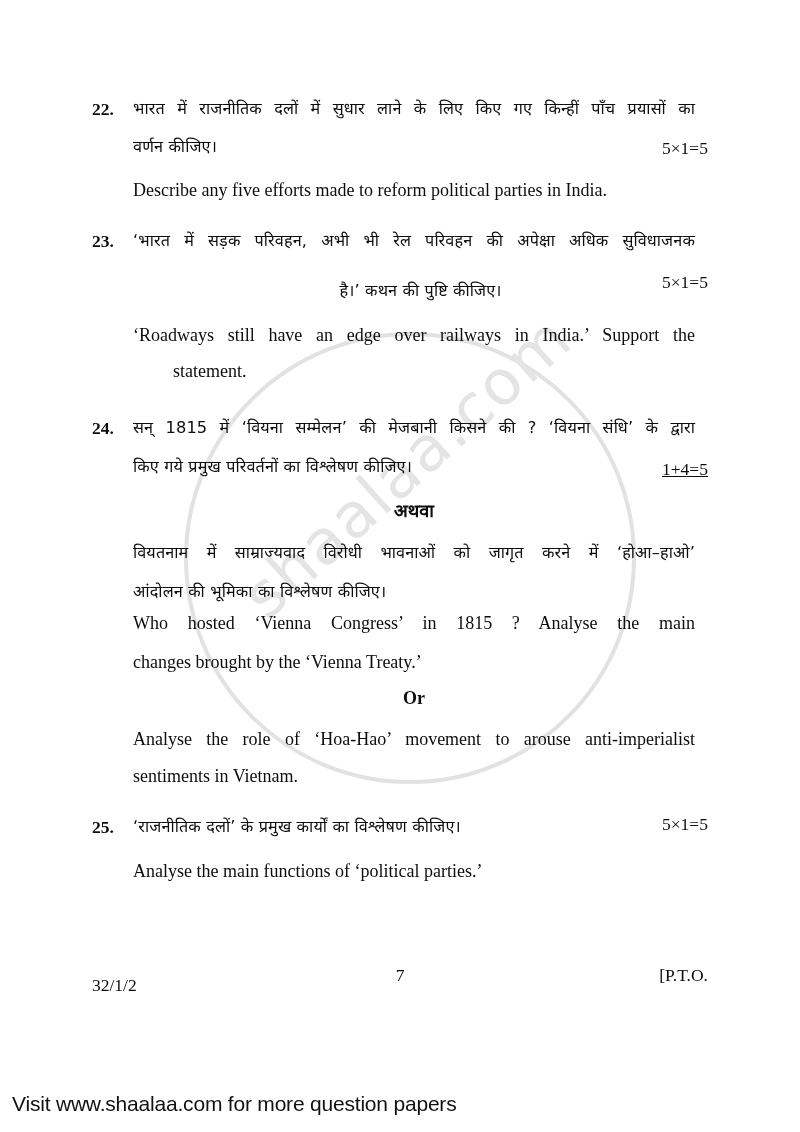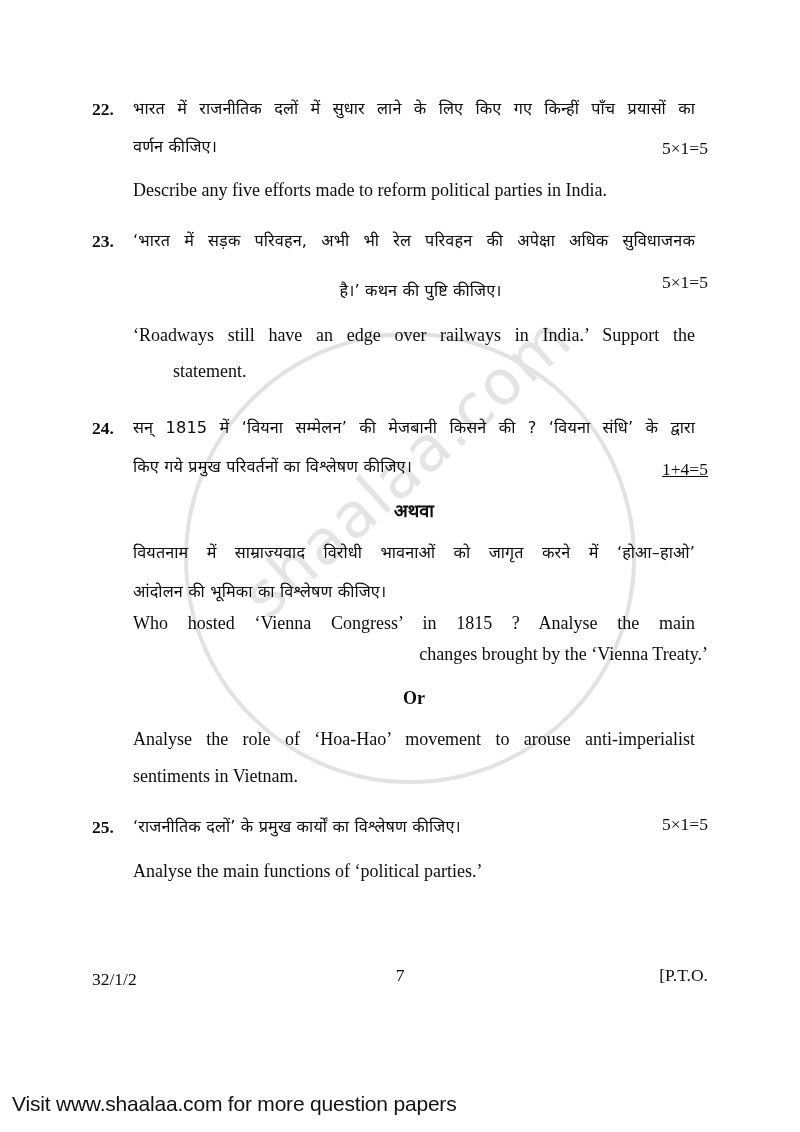--- a/index.html
+++ b/index.html
@@ -140,21 +140,21 @@
   #page-footer {
     position: absolute;
     left: 92px;
     top: 965px;
     width: 616px;
     height: 28px;
     font-family: "Liberation Serif", "DejaVu Serif", serif;
     font-size: 17.5px;
     z-index: 2;
   }
-  #page-footer .f-left   { position: absolute; left: 0;  top: 4px; }
+  #page-footer .f-left   { position: absolute; left: 0;  top: 10px; }
   #page-footer .f-center { position: absolute; left: 0;  top: 0; width: 616px; text-align: center; }
   #page-footer .f-right  { position: absolute; right: 0; top: 0; }
 
   
   #site-banner {
     position: absolute;
     left: 12px;
     top: 1092px;
     font-family: "Liberation Sans", "DejaVu Sans", sans-serif;
     font-size: 21px;
@@ -212,21 +212,21 @@
     <div class="question-block" style="top:540px;">
       <div class="q-body">
         <div class="line hindi justify" style="width:562px;">वियतनाम में साम्राज्यवाद विरोधी भावनाओं को जागृत करने में ‘होआ–हाओ’</div>
         <div class="line hindi" style="margin-top:14px;">आंदोलन की भूमिका का विश्लेषण कीजिए।</div>
       </div>
     </div>
 
     <div class="question-block" style="top:610px;">
       <div class="q-body">
         <div class="line eng justify" style="width:562px;">Who hosted ‘Vienna Congress’ in 1815 ?   Analyse the main</div>
-        <div class="line eng" style="margin-top:3px;text-align:right;">changes brought by the ‘Vienna Treaty.’</div>
+        <div class="line eng" style="margin-top:11px;">changes brought by the ‘Vienna Treaty.’</div>
       </div>
     </div>
 
     <div class="alt-sep eng" style="top:688px; left:133px;">Or</div>
 
     <div class="question-block" style="top:726px;">
       <div class="q-body">
         <div class="line eng justify" style="width:562px;">Analyse the role of ‘Hoa-Hao’ movement to arouse anti-imperialist</div>
         <div class="line eng" style="margin-top:9px;">sentiments in Vietnam.</div>
       </div>

